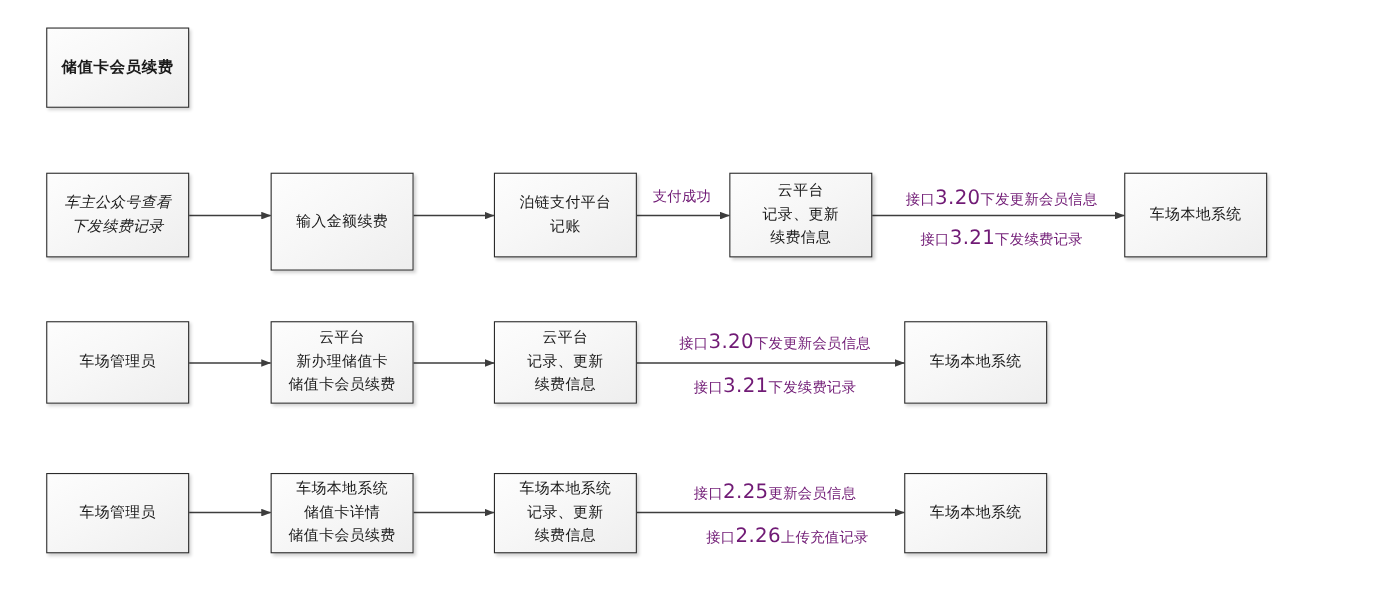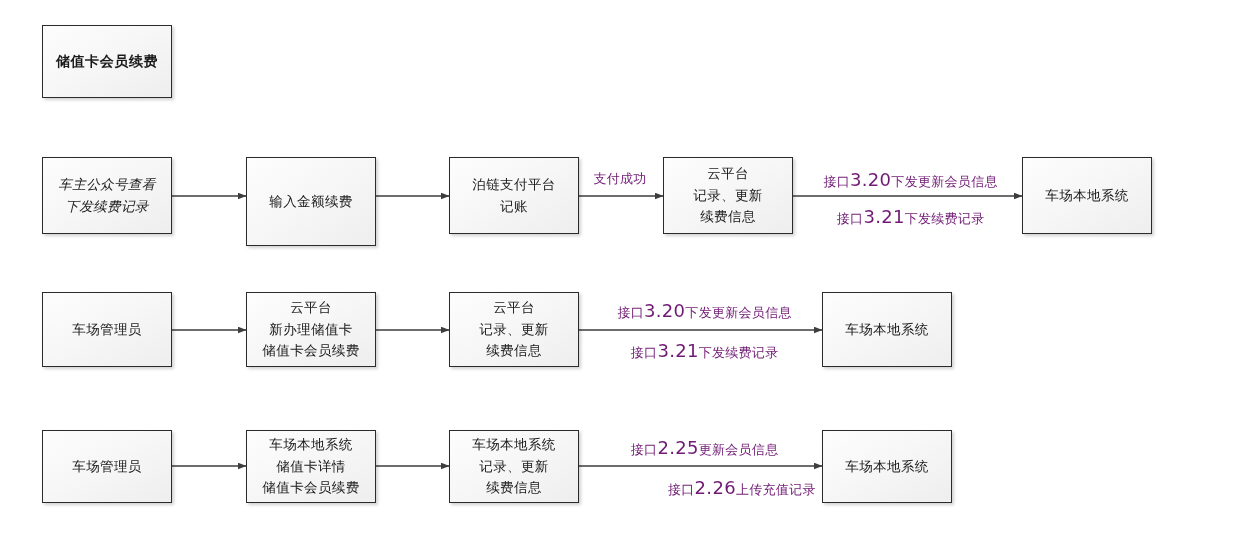--- a/index.html
+++ b/index.html
@@ -146,20 +146,20 @@
         <span class="line">车场本地系统</span>
       </div>
     </div>
   <div id="labels-layer">
       <div class="edge-label" style="left: 593.398px; top: 170px;">支付成功</div>
       <div class="edge-label" style="left: 823.469px; top: 169px;">接口<span class="num">3.20</span>下发更新会员信息</div>
       <div class="edge-label" style="left: 836.766px; top: 206px;">接口<span class="num">3.21</span>下发续费记录</div>
       <div class="edge-label" style="left: 617.469px; top: 300px;">接口<span class="num">3.20</span>下发更新会员信息</div>
       <div class="edge-label" style="left: 630.766px; top: 340px;">接口<span class="num">3.21</span>下发续费记录</div>
       <div class="edge-label" style="left: 630.766px; top: 437px;">接口<span class="num">2.25</span>更新会员信息</div>
-      <div class="edge-label" style="left: 668px; top: 477px;">接口<span class="num">2.26</span>上传充值记录</div>
+      <div class="edge-label" style="left: 642px; top: 477px;">接口<span class="num">2.26</span>上传充值记录</div>
     </div>
 
   <div class="node title-node" id="title-box" style="left: 42px; top: 25px; width: 130px; height: 73px;">
     <span class="line">储值卡会员续费</span>
   </div>
 
 </div>
 
 </body></html>

